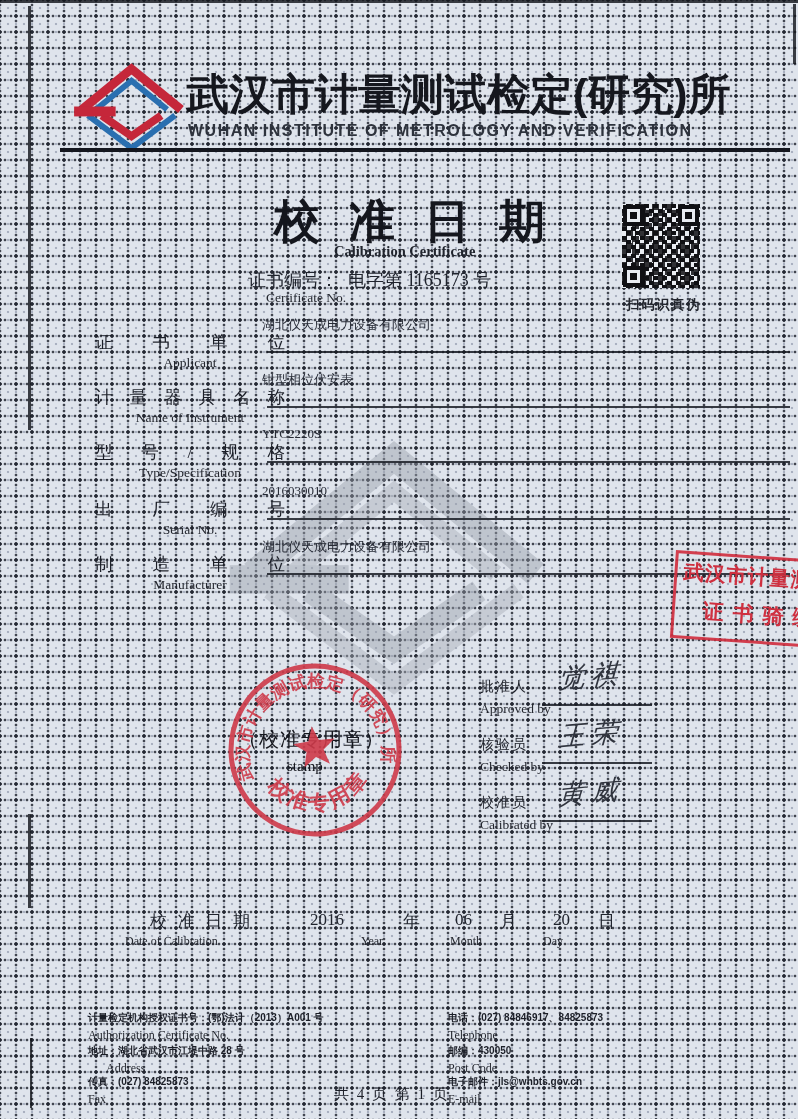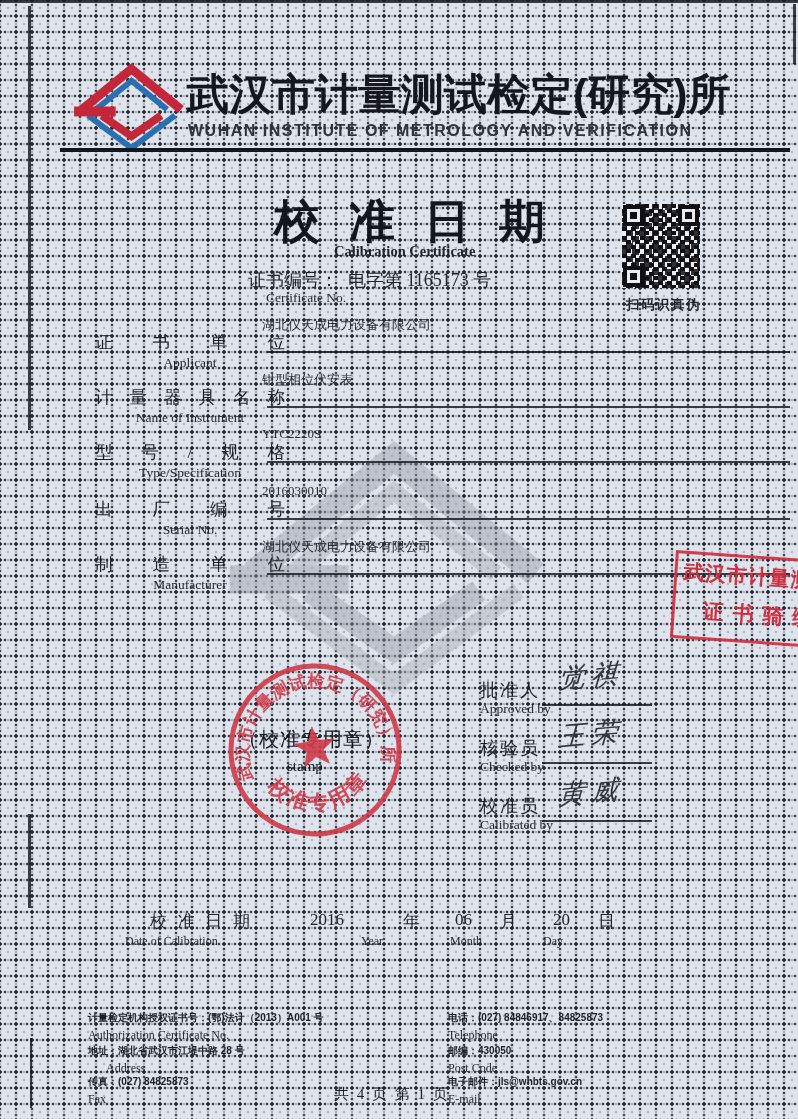--- a/index.html
+++ b/index.html
@@ -61,21 +61,21 @@
   .ring-text-b{font-size:21px;font-weight:700;fill:#cf3a4a;letter-spacing:2px;}
   .stamp-print{left:238px;top:726px;font-size:20px;color:#14161d;letter-spacing:1px;white-space:nowrap;}
   .stamp-print-en{left:287px;top:758px;font-size:15px;color:#14161d;}
   
   .seam{left:676px;top:550px;width:150px;height:88px;border:3.5px solid rgba(208,48,64,.92);
     transform:rotate(4deg);transform-origin:left top;color:#cf3040;padding:4px 0 0 6px;box-sizing:border-box;}
   .seam .l1{font-size:20.5px;font-weight:700;letter-spacing:1px;white-space:nowrap;}
   .seam .l2{font-size:21px;font-weight:700;letter-spacing:9px;white-space:nowrap;margin:10px 0 0 22px;}
   
   .sig-row{position:absolute;left:480px;width:210px;height:56px;}
-  .s-label{position:absolute;left:0;top:8px;font-size:18px;color:#1b1e27;letter-spacing:2px;white-space:nowrap;}
+  .s-label{position:absolute;left:0;top:8px;font-size:14px;color:#1b1e27;letter-spacing:2px;white-space:nowrap;}
   .s-en{position:absolute;left:0;top:31px;font-size:13.5px;color:#23262e;white-space:nowrap;}
   .s-line{position:absolute;left:62px;width:110px;top:34px;border-bottom:2px solid rgba(25,28,36,.85);}
   .s-sig{position:absolute;left:78px;top:-12px;font-size:27px;font-style:italic;color:#30343e;
     transform:rotate(-5deg) skewX(-8deg);letter-spacing:6px;white-space:nowrap;}
   
   .date-row{left:125px;top:910px;width:540px;height:46px;}
   .date-row span{position:absolute;font-size:17px;color:#20242e;white-space:nowrap;}
   .date-row .en{font-size:12px;color:#23262e;top:24px;}
   .d-label{left:25px;top:0;width:100px;text-align:justify;text-align-last:justify;}
   

